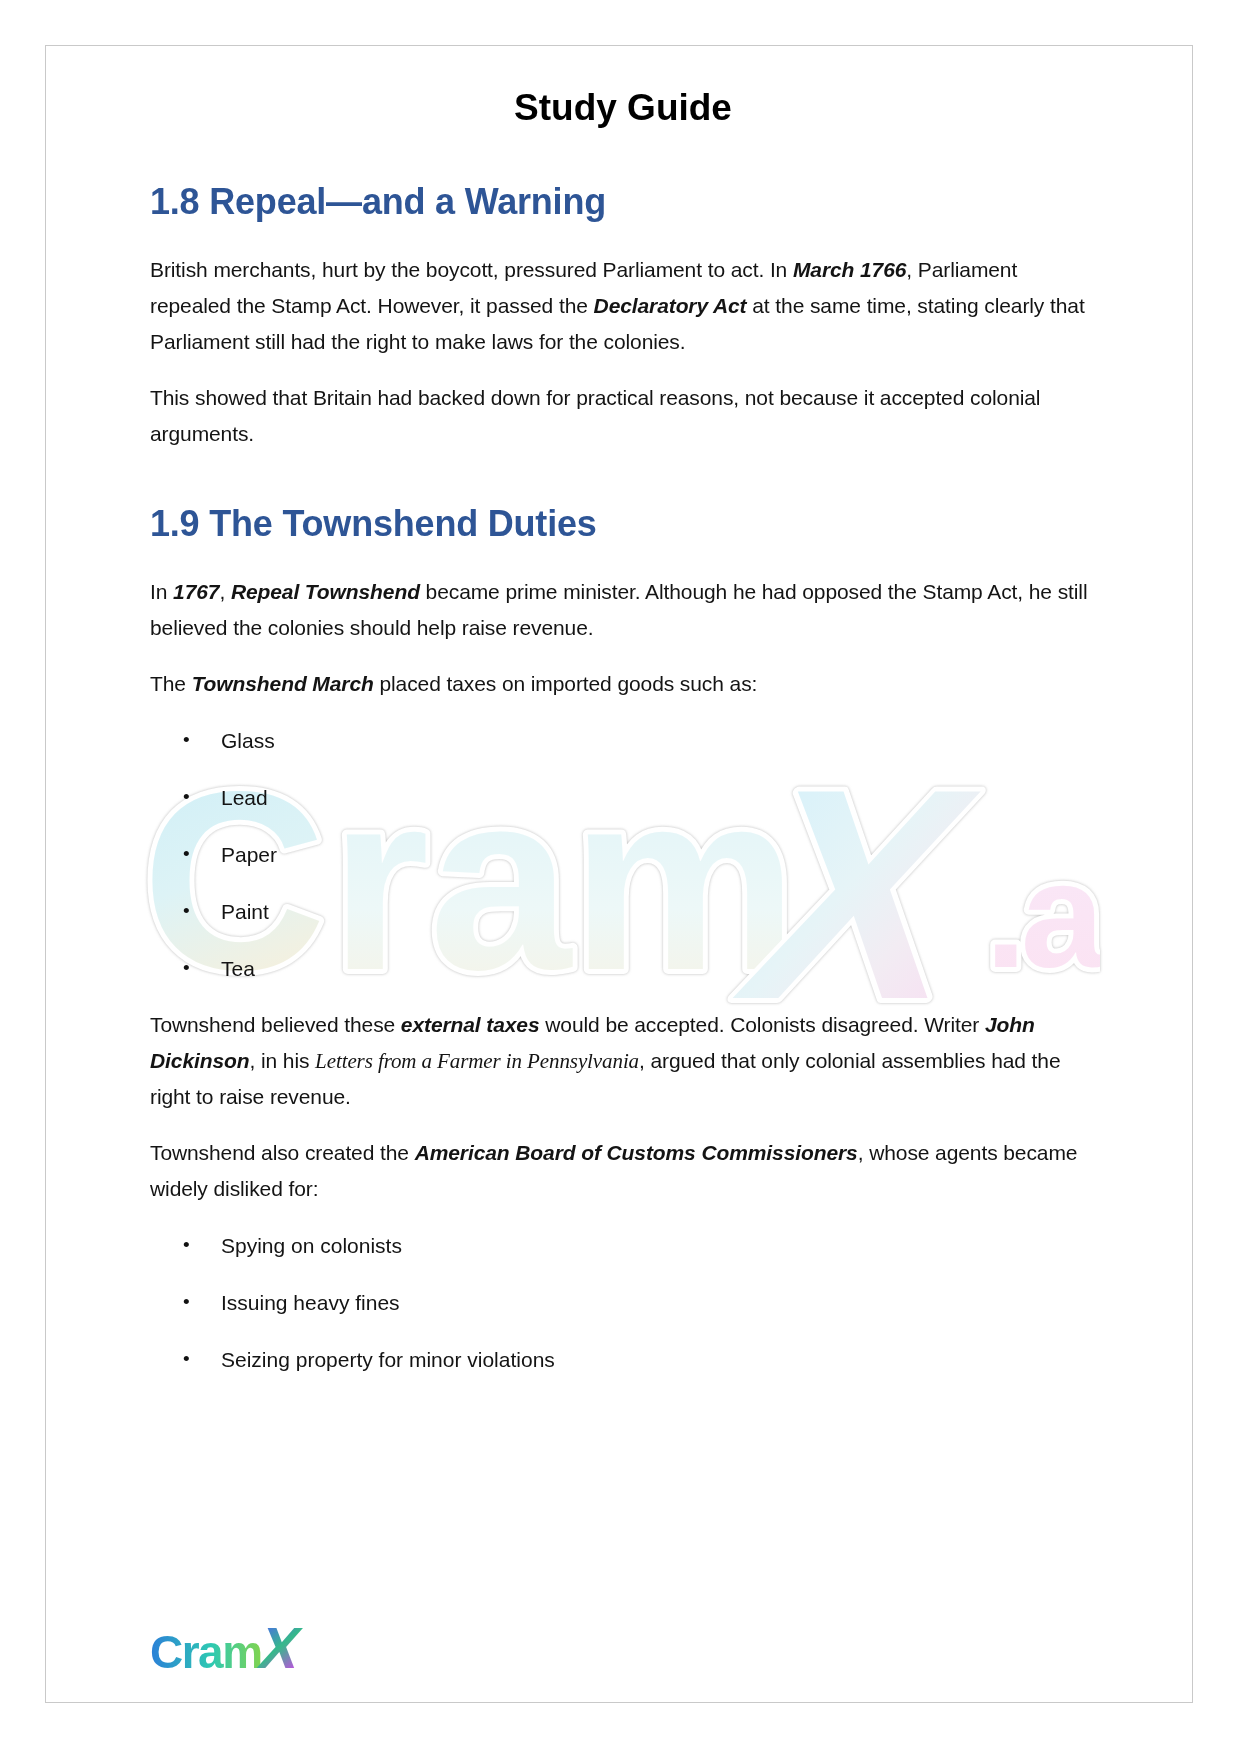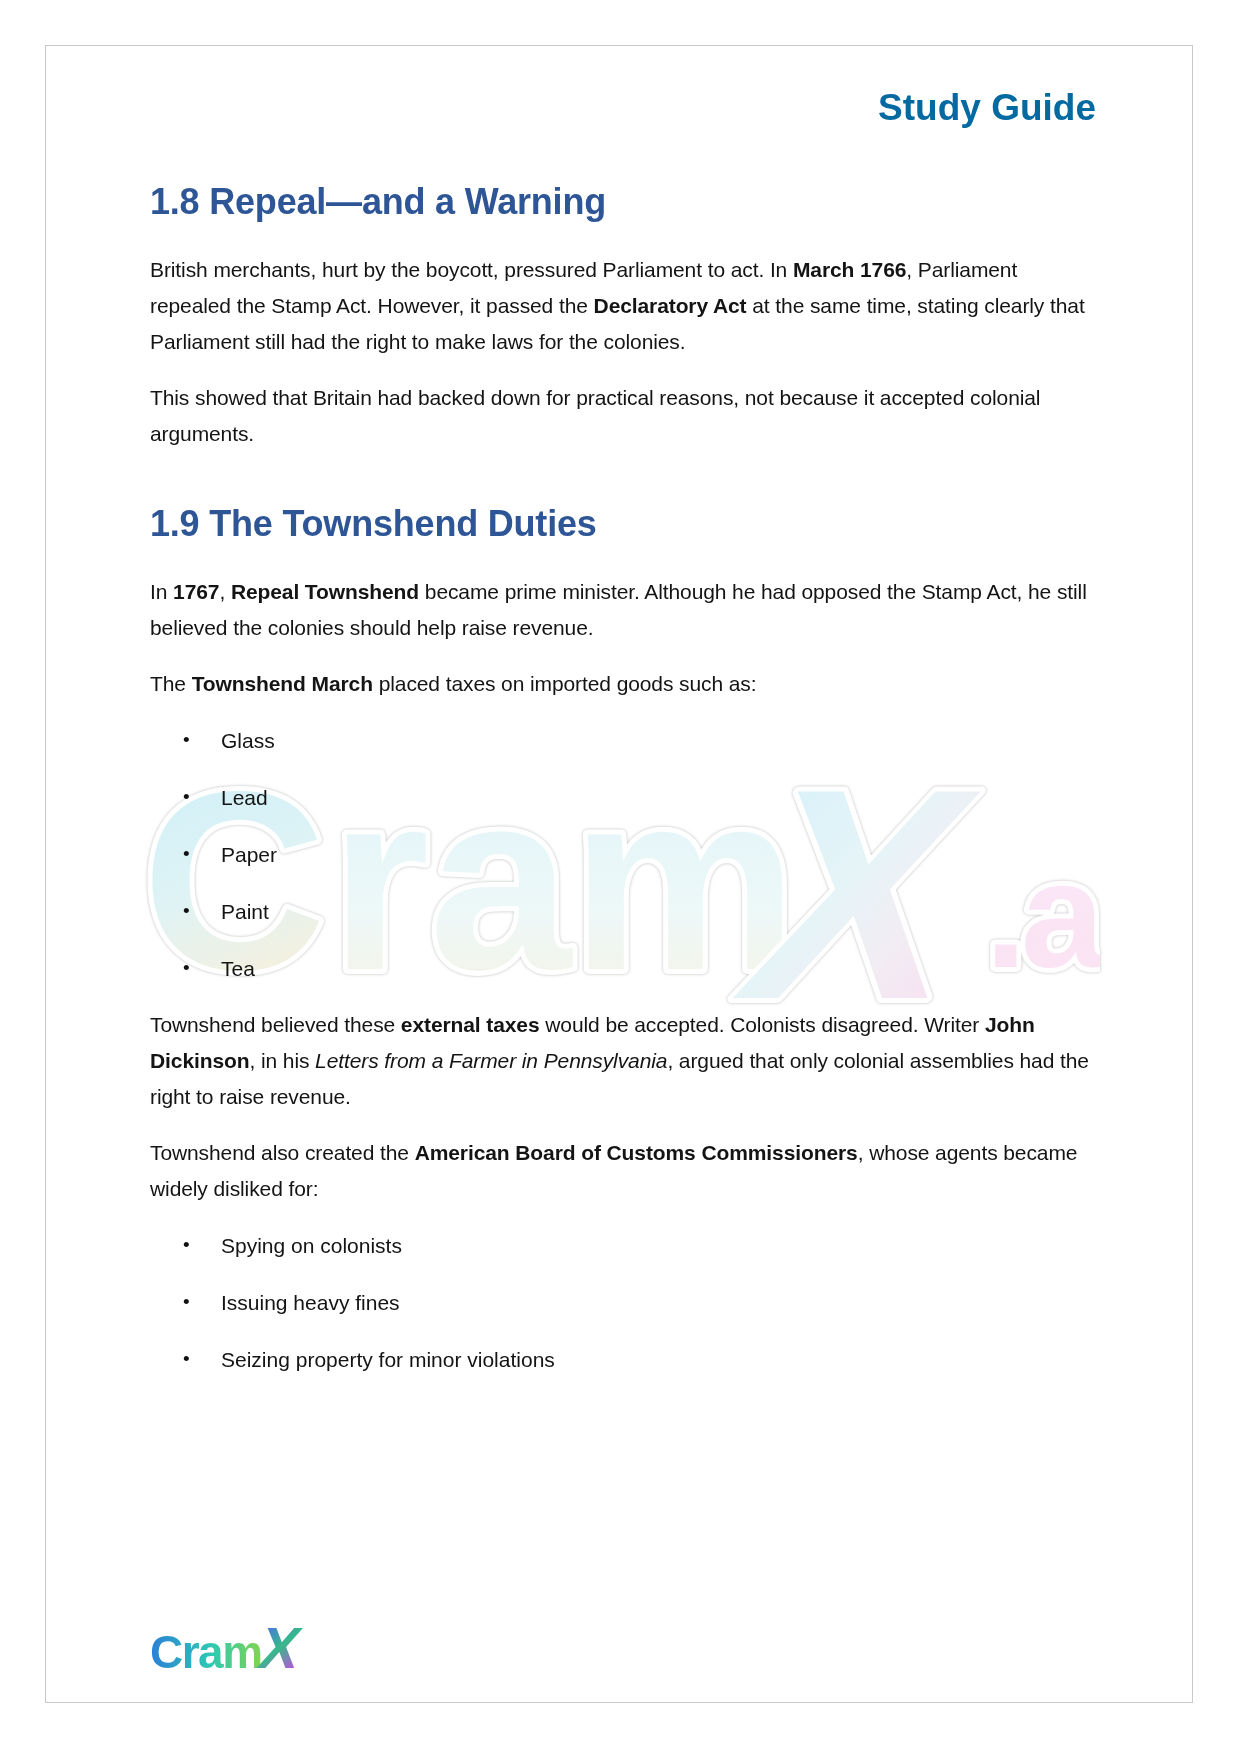--- a/index.html
+++ b/index.html
@@ -17,33 +17,33 @@
   }
   .watermark text{
     font-family:"Liberation Sans",sans-serif;font-weight:bold;
     stroke:#ffffff;stroke-width:10px;stroke-linejoin:round;paint-order:stroke;
   }
   .content{
     position:relative;z-index:1;padding:0 96px 0 104px;
   }
   .title{
     margin:40px 0 22px 0;font-size:37px;line-height:44px;font-weight:bold;
-    text-align:right;color:#0369a1;
+    text-align:center;color:#000000;
   }
   h2.section-heading{
     margin:52px 0 0 0;font-size:36px;line-height:40px;font-weight:bold;
     color:#2e5596;letter-spacing:-0.2px;
   }
   p.para{
     margin:20px 0 0 0;font-size:21px;line-height:36px;color:#141414;
     letter-spacing:-0.1px;
   }
   h2.section-heading + p.para{margin-top:30px;}
-  .b{font-weight:bold;}
-  .i{font-style:italic;}
+  .b{font-weight:bold;font-style:italic;}
+  .i{font-style:italic;font-family:Liberation Serif, serif;}
   ul.bullets{list-style:none;margin:4px 0 0 0;padding:0;}
   ul.bullets li{
     position:relative;margin:21px 0 0 0;padding-left:71px;
     font-size:21px;line-height:36px;color:#141414;
   }
   ul.bullets .marker{
     position:absolute;left:33px;top:-1px;font-size:19px;color:#111;
   }
   .logo{
     position:absolute;left:104px;top:1572px;z-index:2;white-space:nowrap;

